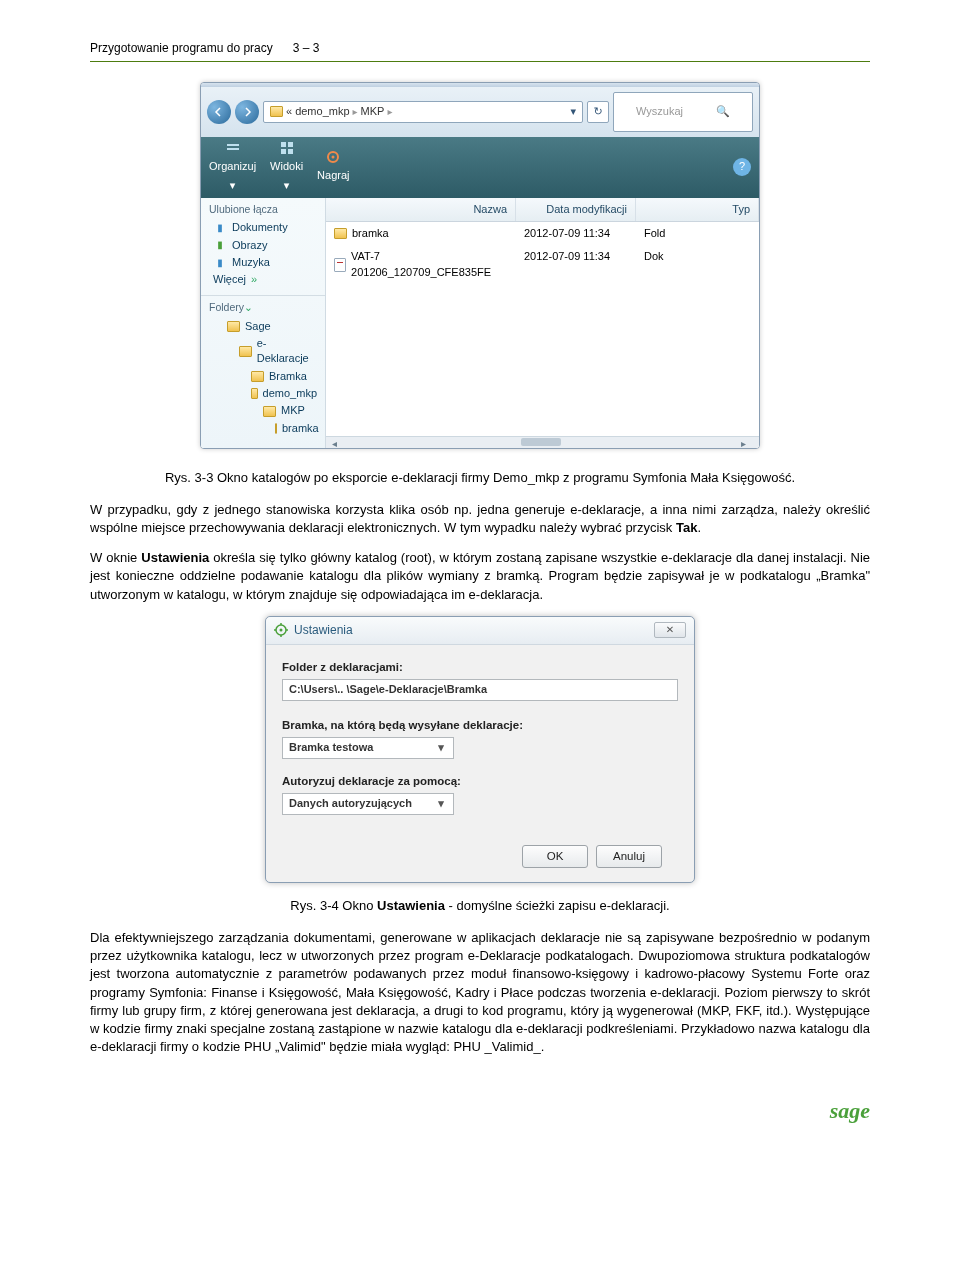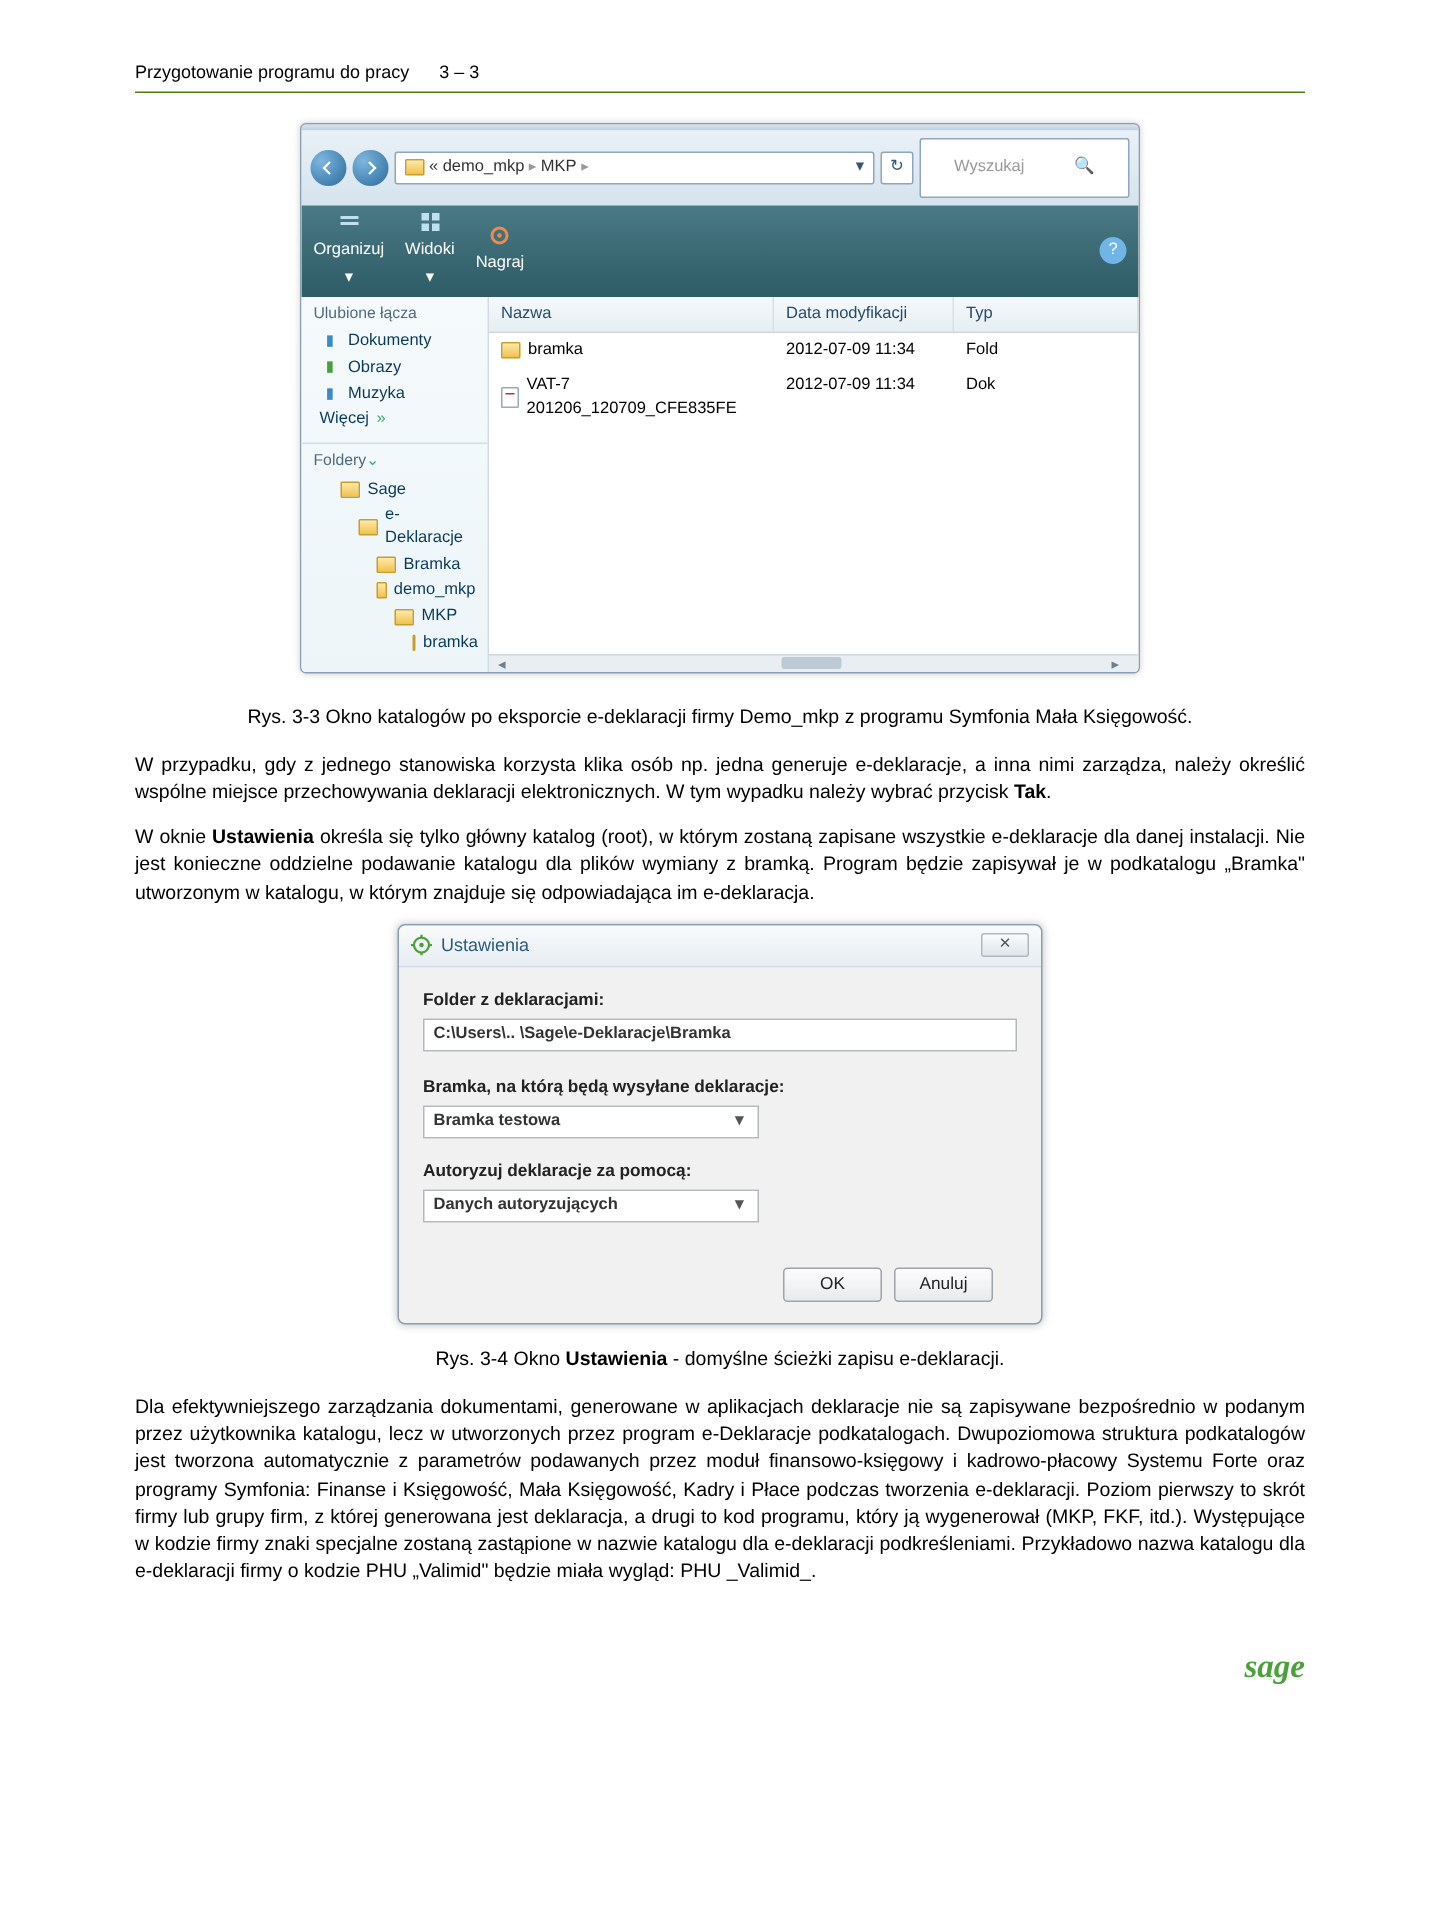--- a/index.html
+++ b/index.html
@@ -69,21 +69,21 @@
   .exp-side { width:125px; border-right:1px solid #d0dbe3; background:linear-gradient(#f5fafc,#edf5f9); font-size:11px; color:#0a3a5a; }
   .side-section { padding:4px 8px 6px 8px; }
   .side-title { color:#506a7d; margin-bottom:3px; font-size:10.5px;}
   .side-item { display:flex; align-items:center; gap:5px; padding:1px 0 1px 4px; }
   .side-tree { padding-left:18px; }
   .side-tree .side-item { padding:1px 0; }
   .icon-sm { width:14px; height:14px; display:inline-flex; align-items:center; justify-content:center; font-size:10px;}
   .folder-mini { width:13px; height:11px; background:linear-gradient(#ffe9a6,#f0c24f); border:1px solid #c69e2b; border-radius:1px;}
   .exp-main { flex:1; display:flex; flex-direction:column;}
   .col-headers { display:flex; background:linear-gradient(#f5f9fc,#e6eef3); border-bottom:1px solid #cbd5de; font-size:11px; color:#254b66; }
-  .col-headers div { padding:4px 8px; border-right:1px solid #d7e0e8; }
+  .col-headers div { padding:4px 8px; border-right:1px solid #d7e0e8;text-align:right; }
   .col-name { width:190px; }
   .col-date { width:120px; }
   .col-type { flex:1; }
   .file-row { display:flex; font-size:11px; padding:2px 0; }
   .file-row .cell { padding:2px 8px; }
   .file-row .col-name { display:flex; align-items:center; gap:5px; }
   .file-icon-doc { width:13px; height:14px; background:#fff; border:1px solid #9ab; border-radius:1px; position:relative;}
   .file-icon-doc:before { content:""; position:absolute; top:3px; left:2px; right:2px; height:1px; background:#b33;}
   .exp-scroll { height:12px; background:#e9eef3; border-top:1px solid #cdd8e0; display:flex; align-items:center; padding:0 6px; position:relative;}
   .exp-scroll .thumb { position:absolute; left:45%; width:40px; height:8px; background:#bdcad5; border-radius:2px;}
@@ -116,21 +116,21 @@
     height:22px; padding:0 4px 0 6px;
     margin-bottom: 12px;
     font-size:11px; color:#333;
   }
   .text-field .val { flex:1; overflow:hidden; white-space:nowrap; }
   .browse-btn { width:20px; height:16px; background:linear-gradient(#f7f7f7,#e6e6e6); border:1px solid #acacac; border-radius:2px; font-size:10px; display:flex; align-items:center; justify-content:center; color:#333;}
   .combo {
     display:flex; align-items:center;
     background:#fff; border:1px solid #b3b8bc;
     height:22px; padding:0 4px 0 6px;
-    width: 224px;
+    width: 172px;
     margin-bottom:14px;
     font-size:11px; color:#333;
   }
   .combo .val { flex:1; }
   .combo .dd { width:16px; text-align:center; color:#555; }
   .btn-row { display:flex; justify-content:flex-end; gap:8px; padding: 4px 32px 14px 16px;}
   .win-btn {
     min-width:66px; height:23px;
     background:linear-gradient(#fdfdfd,#e7eaec);
     border:1px solid #9da3a8; border-radius:3px;

